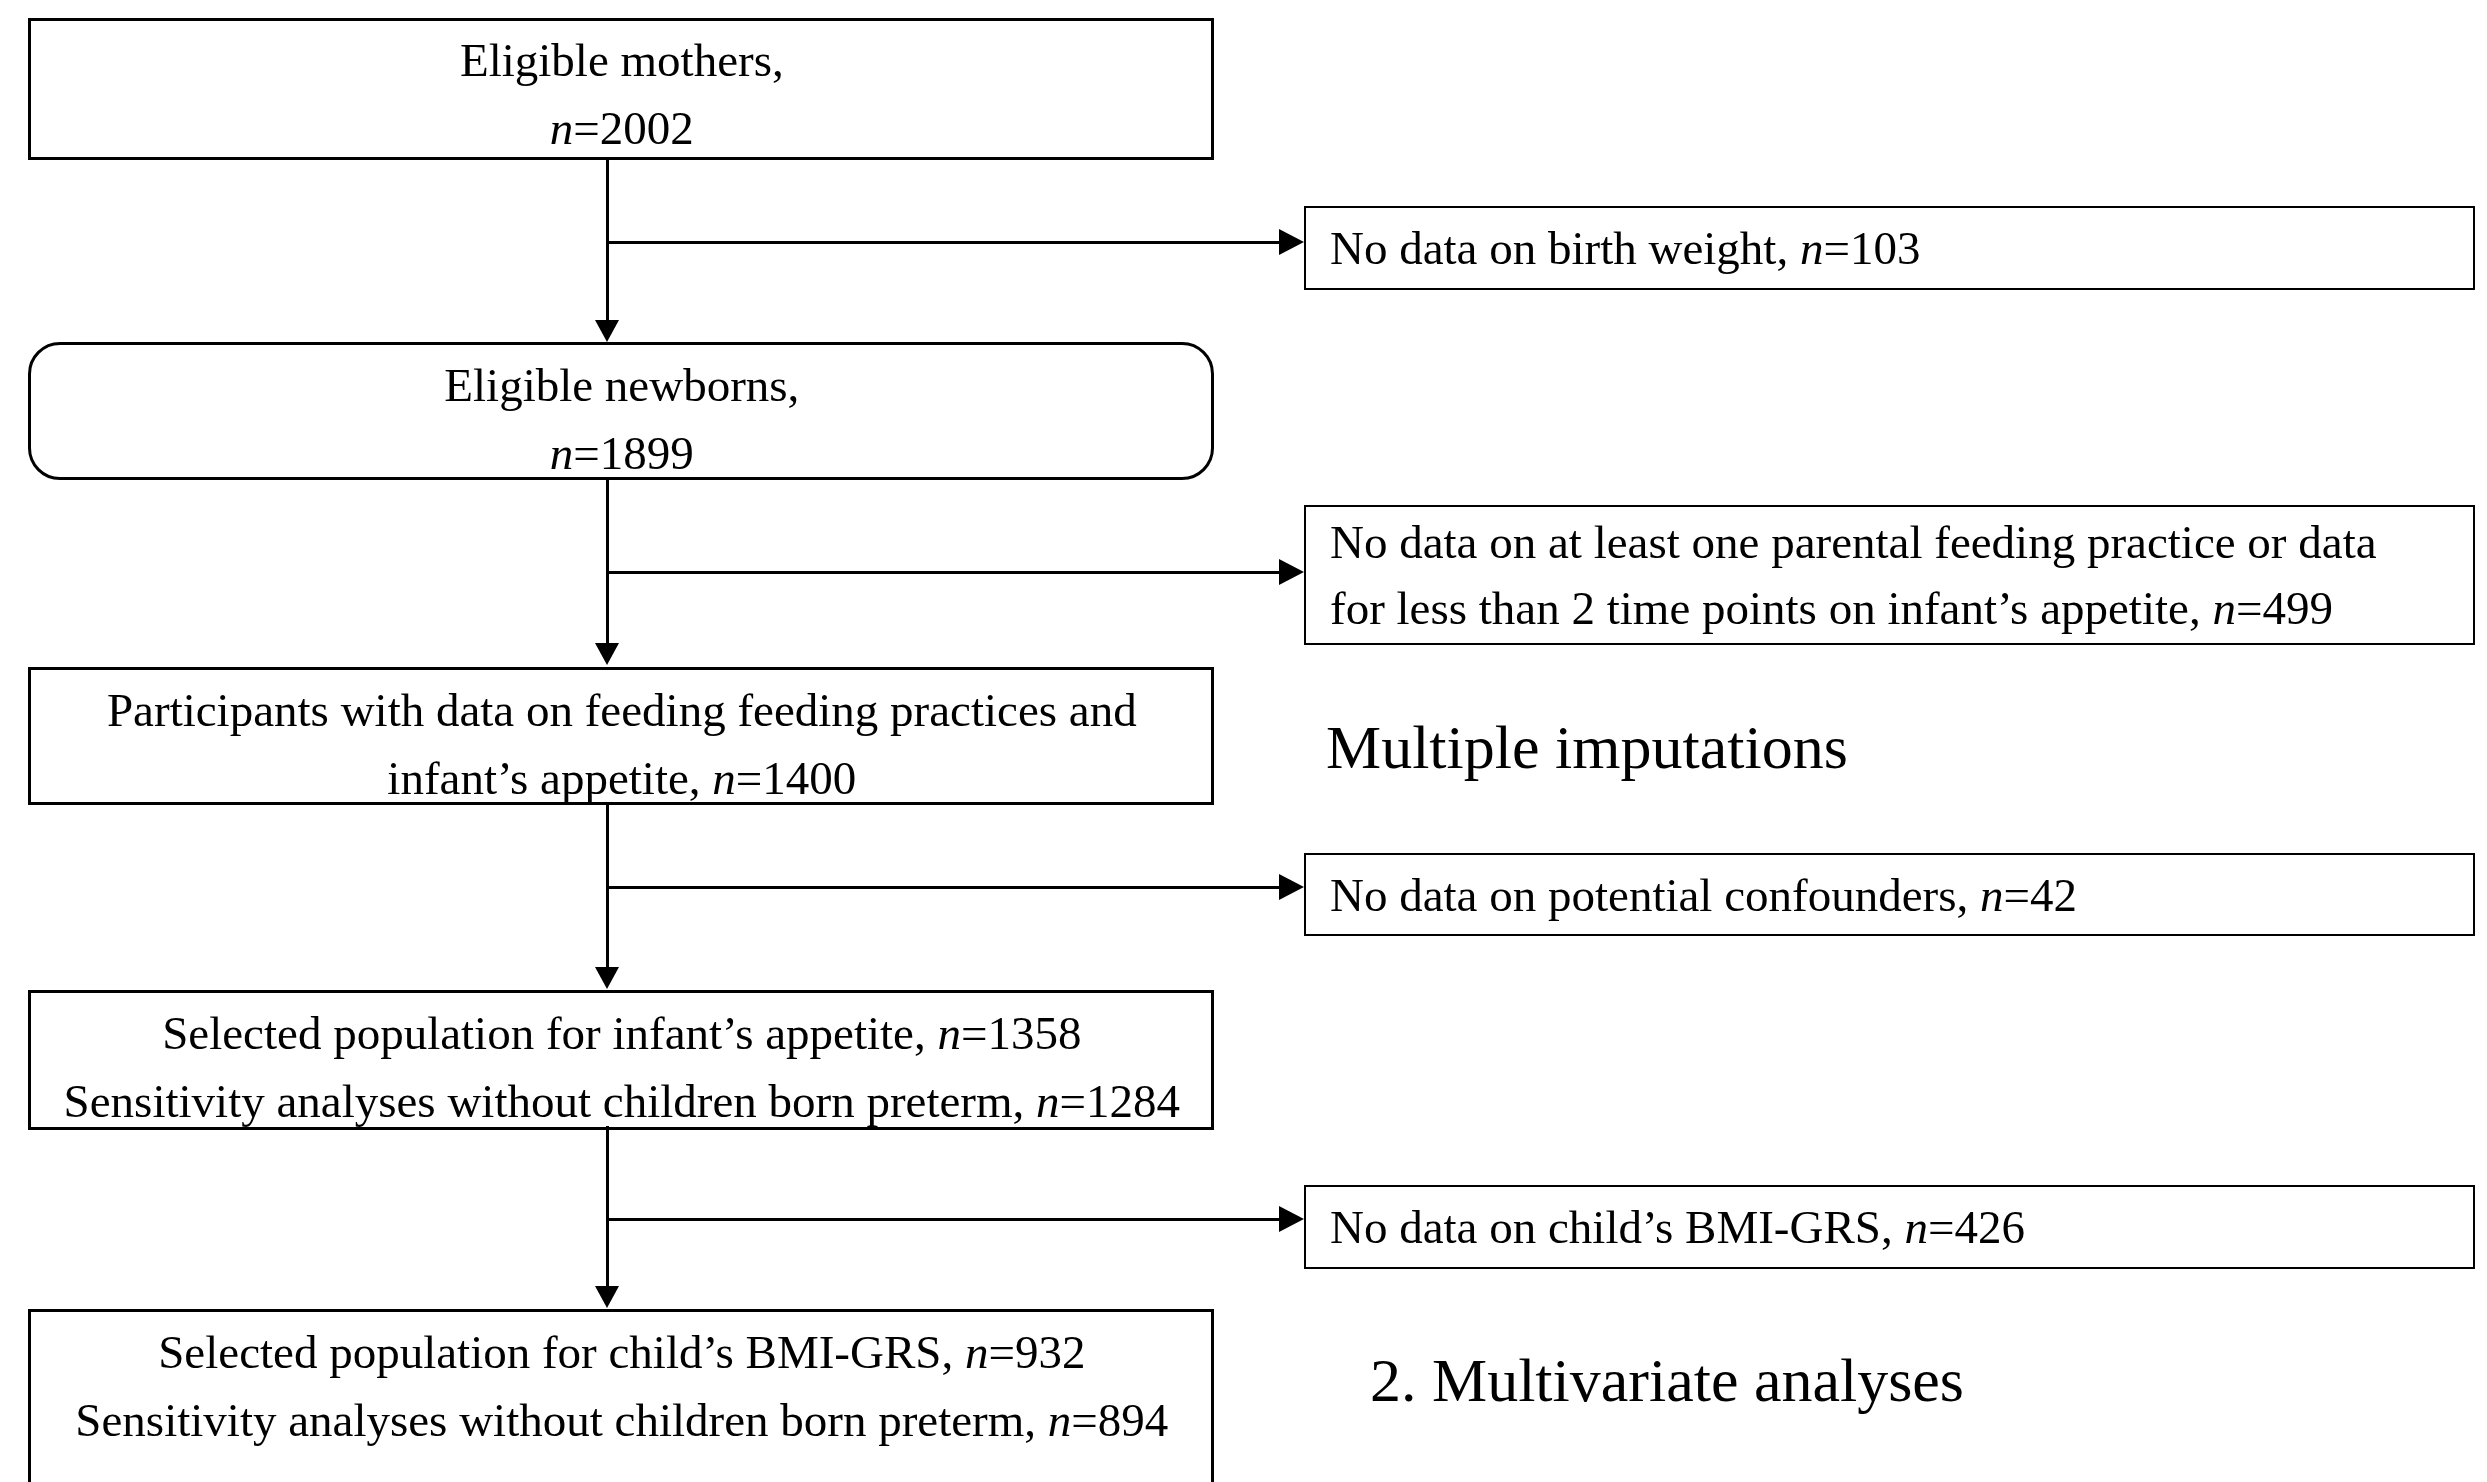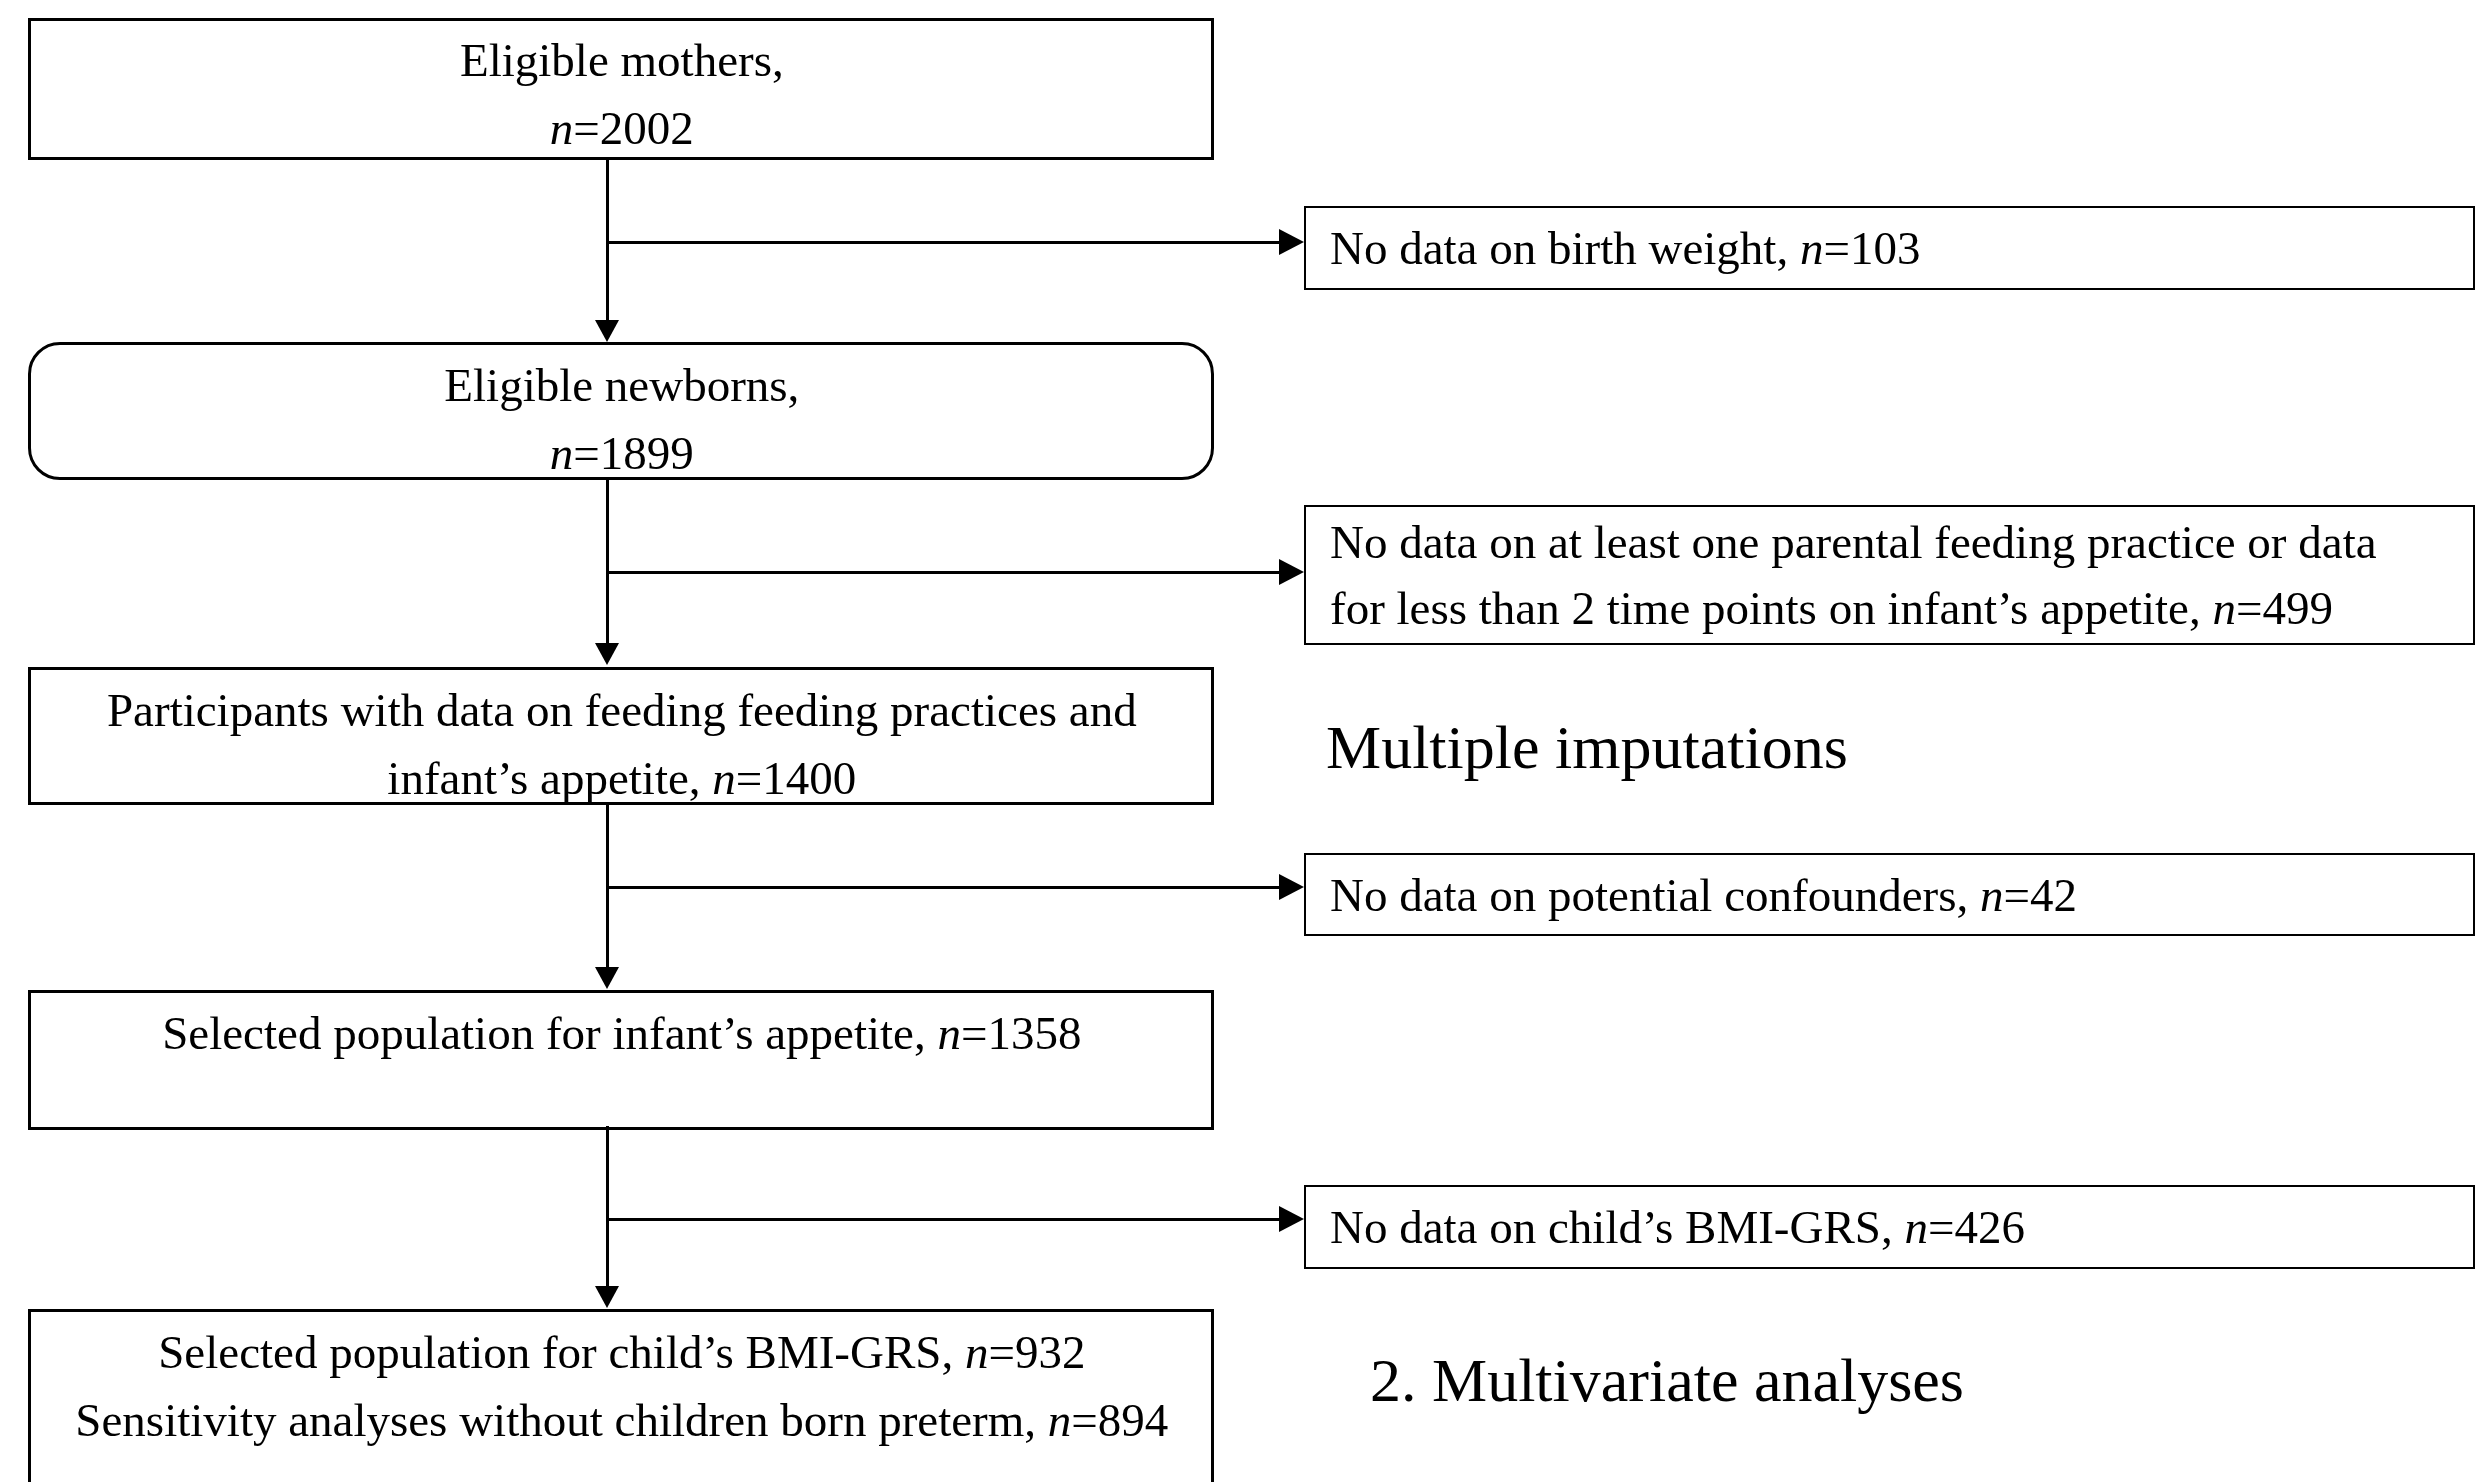--- a/index.html
+++ b/index.html
@@ -63,20 +63,21 @@
     <div class="t"><i>n</i>=1899</div>
   </div>
 
   <div class="box main" style="top:667px;height:138px;">
     <div class="t">Participants with data on feeding feeding practices and</div>
     <div class="t">infant’s appetite, <i>n</i>=1400</div>
   </div>
 
   <div class="box main" style="top:990px;height:140px;">
     <div class="t">Selected population for infant’s appetite, <i>n</i>=1358</div>
+    <div class="t">Sensitivity analyses without children born preterm, <i>n</i>=1284</div>
   </div>
 
   <div class="box main" style="top:1309px;height:182px;">
     <div class="t">Selected population for child’s BMI-GRS, <i>n</i>=932</div>
     <div class="t">Sensitivity analyses without children born preterm, <i>n</i>=894</div>
   </div>
 
   <div class="box ex" style="top:199px;height:84px;">
     <div class="t">No data on birth weight, <i>n</i>=103</div>
   </div>

